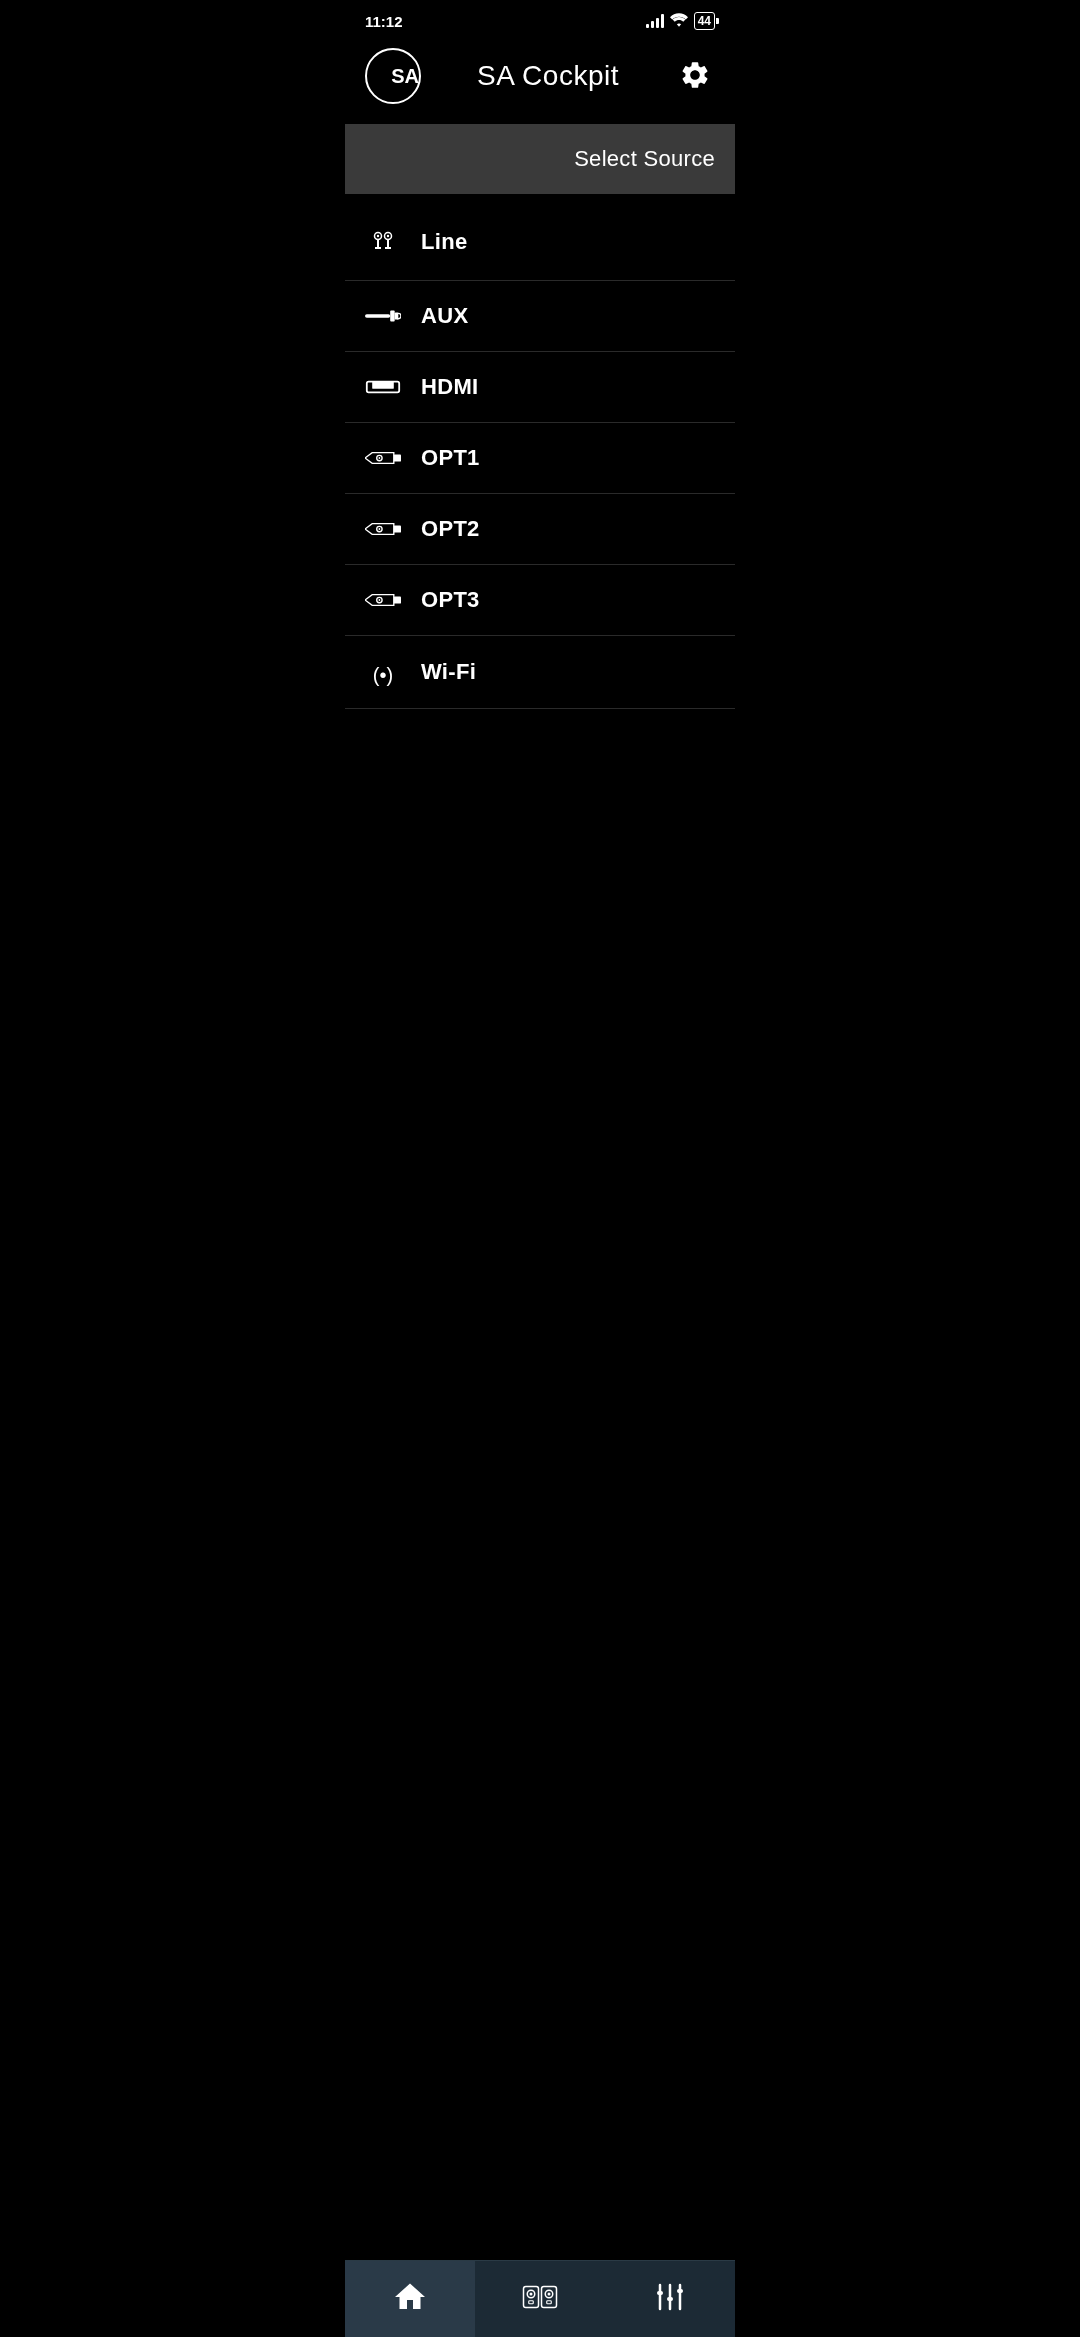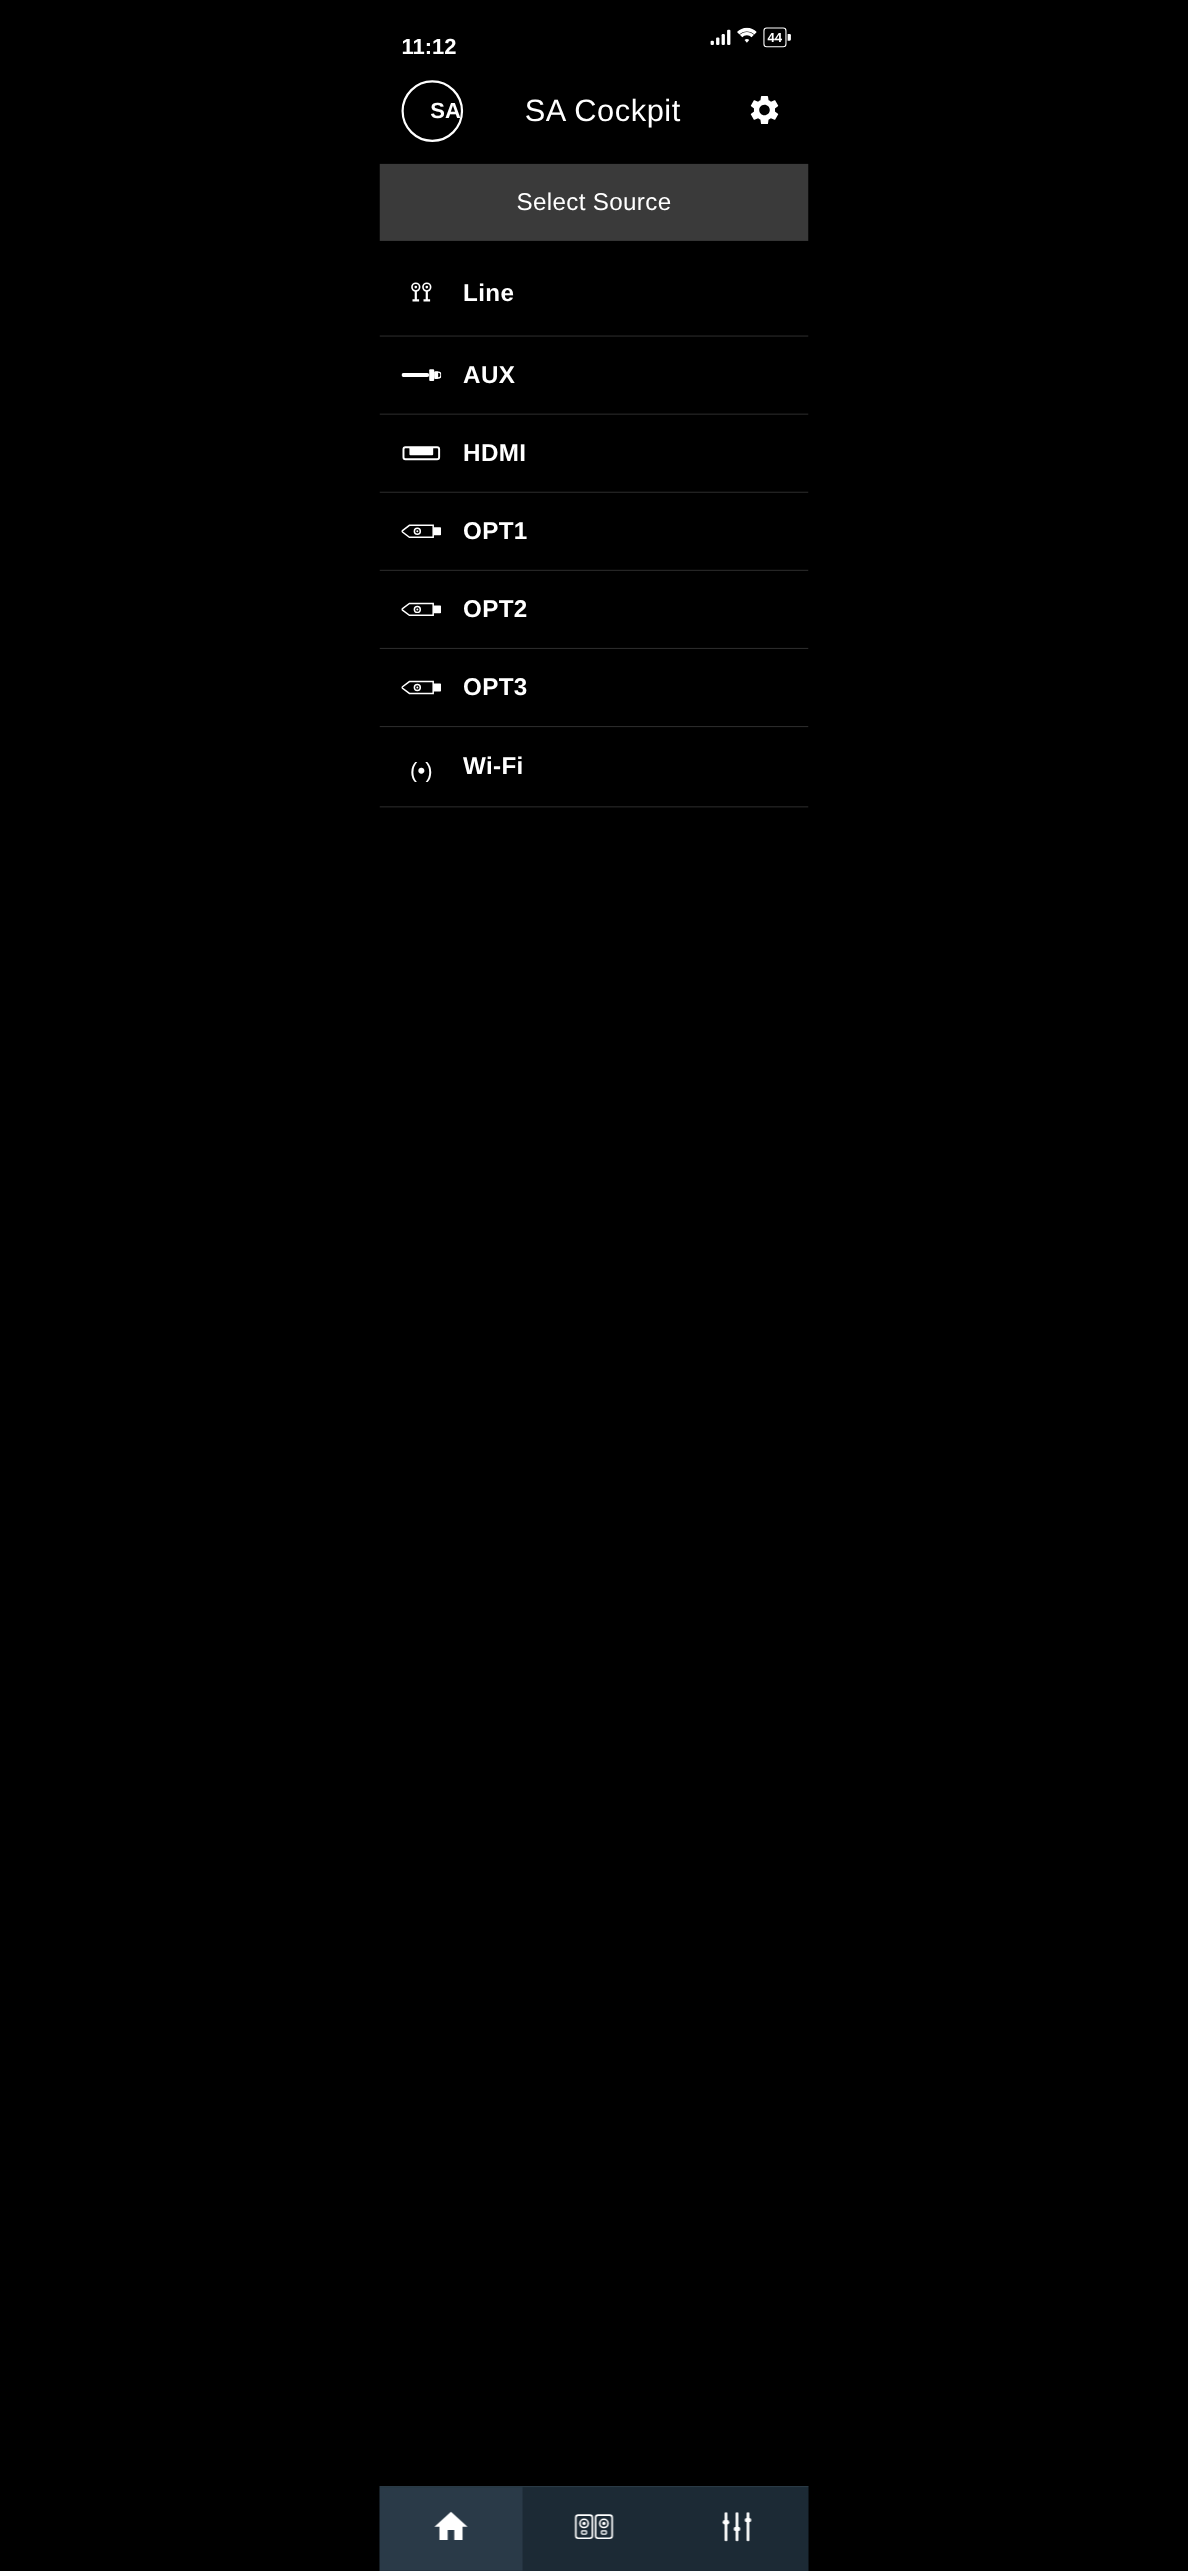--- a/index.html
+++ b/index.html
@@ -18,21 +18,21 @@
 
     
     .status-bar {
       display: flex;
       justify-content: space-between;
       align-items: center;
       padding: 12px 20px 8px;
       font-size: 15px;
       font-weight: 600;
     }
-    .status-time { font-weight: 700; font-size: 20px; margin-top: 20px; }
+    .status-time { font-weight: 700; font-size: 15px; }
     .status-icons { display: flex; align-items: center; gap: 6px; }
 
     
     .signal-bars {
       display: flex;
       align-items: flex-end;
       gap: 2px;
       height: 14px;
     }
     .signal-bars span {
@@ -105,21 +105,21 @@
     .gear-icon-svg {
       width: 32px;
       height: 32px;
       fill: #fff;
     }
 
     
     .select-source-banner {
       background: #3a3a3a;
       padding: 22px 20px;
-      text-align: center;
+      text-align: right;
       font-size: 22px;
       font-weight: 400;
       letter-spacing: 0.3px;
       cursor: pointer;
       width: 100%;
       border: none;
       color: #fff;
     }
 
     

